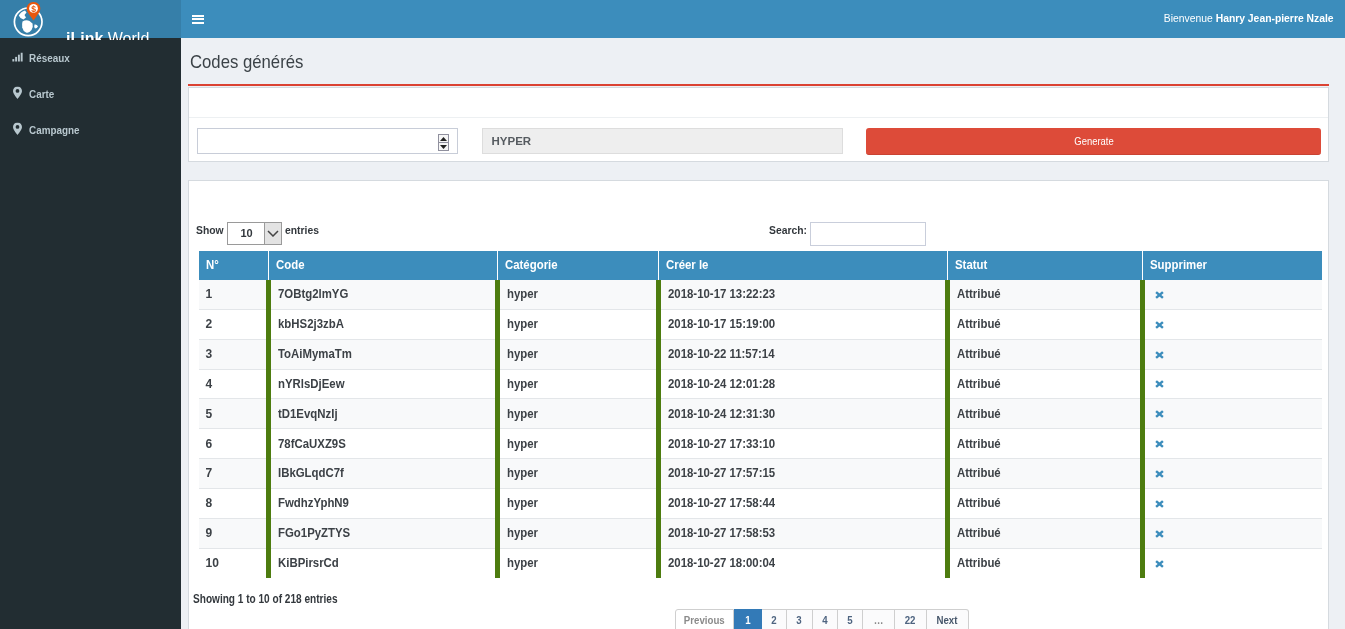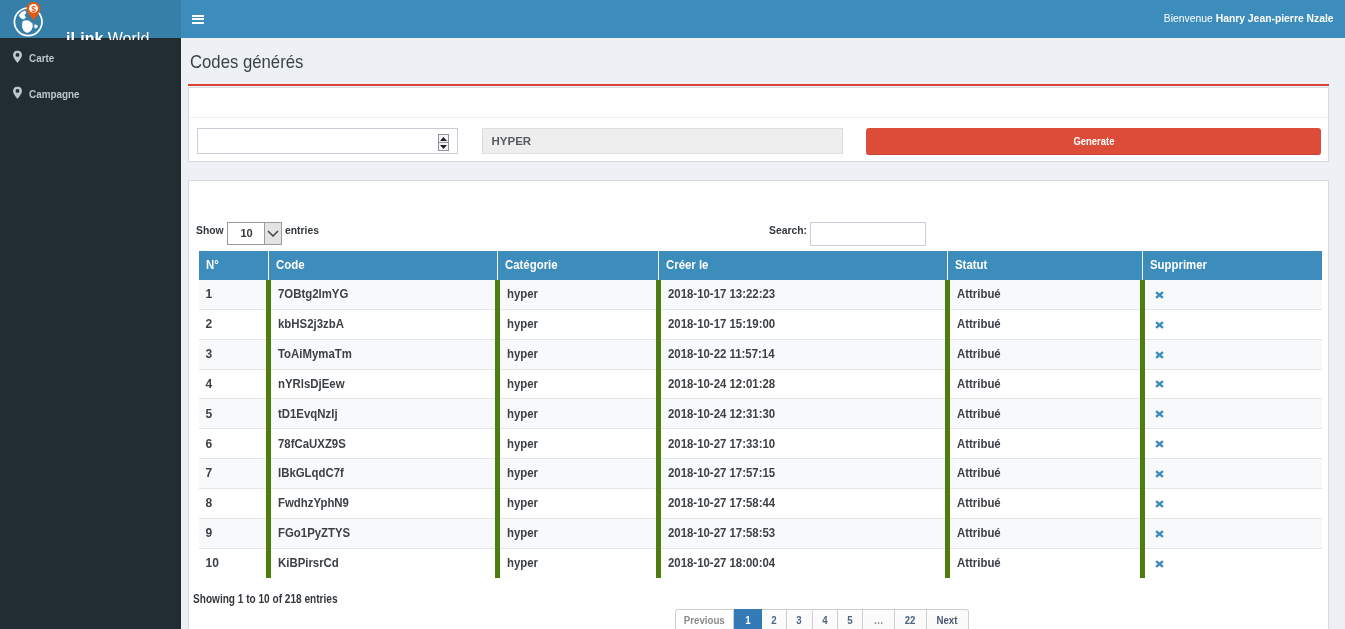--- a/index.html
+++ b/index.html
@@ -25,21 +25,21 @@
 .panel { position:absolute; left:11.5px; width:1141px; background:#fff; border:1px solid #d5dadf; }
 .panel1 { top:49px; height:75px; }
 .p1sep { position:absolute; left:0; right:0; top:29px; height:1px; background:#edf0f2; }
 .numwrap { position:absolute; left:8.5px; top:39.5px; width:261px; height:26px; border:1px solid #c8cdd8; background:#fff; }
 .spin { position:absolute; right:8px; top:5px; width:11px; height:16.5px; }
 .spin div { position:absolute; left:0; width:11px; height:9px; border:1px solid #90909e; background:#f6f6f6; }
 .spin .up { top:0; }
 .spin .dn { top:8px; }
 .spin svg { display:block; margin:2px auto 0; }
 .hyper { position:absolute; left:293px; top:39.5px; width:361px; height:26.5px; background:#eeeeee; border:1px solid #dddddd; color:#565b60; font-size:11.5px; font-weight:bold; line-height:25px; padding-left:9px; }
-.genbtn { position:absolute; left:677.5px; top:39.5px; width:455px; height:27px; background:#dd4b39; border-bottom:1px solid #c94333; border-radius:3px; color:#fff; font-size:11.5px; font-weight:bold; text-align:center; line-height:26px; }
+.genbtn { position:absolute; left:677.5px; top:39.5px; width:455px; height:27px; background:#dd4b39; border-bottom:1px solid #c94333; border-radius:3px; color:#fff; font-size:11.5px; font-weight:normal; text-align:center; line-height:26px; }
 .genbtn span { display:inline-block; transform:scaleX(0.82); transform-origin:50% 50%; }
 .panel2 { top:141.5px; height:470px; }
 .ctrl { position:absolute; font-size:11.5px; font-weight:bold; color:#33383d; transform:scaleX(0.9); transform-origin:0 50%; white-space:nowrap; }
 .lblshow { left:7px; top:43.5px; }
 .selwrap { position:absolute; left:38.5px; top:41.5px; width:55px; height:23px; border:1px solid #9a9a9a; background:#fff; }
 .selwrap .val { position:absolute; left:0; top:0; width:37px; height:21px; text-align:center; line-height:21px; font-size:11px; font-weight:bold; color:#33383d; }
 .selwrap .arr { position:absolute; right:0; top:0; width:17px; height:21px; background:#e3e3e3; border-left:1px solid #9a9a9a; }
 .lblentries { left:96px; top:43.5px; }
 .lblsearch { left:580.5px; top:43.5px; }
 .searchinp { position:absolute; left:621px; top:41.5px; width:116.5px; height:23.5px; border:1px solid #c9cedb; background:#fff; }
@@ -78,20 +78,33 @@
       <path d="M23.2 9.5 L20 14 L23 15.5 Z" fill="#fff"></path>
       <path d="M33.5 2 C29.3 2 26.7 5 26.7 8.5 C26.7 10.5 27.8 12.6 29.2 14.6 L33.5 20.6 L37.8 14.6 C39.2 12.6 40.3 10.5 40.3 8.5 C40.3 5 37.7 2 33.5 2 Z" transform="translate(-10,0)" fill="#e8570e"></path>
       <circle cx="23.5" cy="8.4" r="4.4" fill="#fff"></circle>
       <text x="23.6" y="11.5" text-anchor="middle" font-size="8.5" font-weight="bold" fill="#e8570e" font-family="Liberation Sans">$</text>
     </svg>
     <div class="txt"><b>iLink</b> World</div>
   </div>
   <ul class="menu">
     <li>
         <span class="ic">
+      <svg width="11" height="9.5" viewBox="0 0 14 13">
+            <g fill="#b8c7ce">
+              <rect x="0" y="9" width="2.6" height="4"></rect>
+              <rect x="3.8" y="6" width="2.6" height="7"></rect>
+              <rect x="7.6" y="3" width="2.6" height="10"></rect>
+              <rect x="11.4" y="0" width="2.6" height="13"></rect>
+            </g>
+          </svg>
+    </span>
+        <span class="lbl">Réseaux</span>
+      </li>
+    <li>
+        <span class="ic">
       <svg width="9" height="12.5" viewBox="0 0 11 15">
             <path d="M5.5 0 C2.4 0 0 2.4 0 5.4 C0 9 5.5 15 5.5 15 C5.5 15 11 9 11 5.4 C11 2.4 8.6 0 5.5 0 Z M5.5 7.6 A2.3 2.3 0 1 1 5.5 3 A2.3 2.3 0 1 1 5.5 7.6 Z" fill="#b8c7ce"></path>
           </svg>
     </span>
         <span class="lbl">Carte</span>
       </li>
     <li>
         <span class="ic">
       <svg width="9" height="12.5" viewBox="0 0 11 15">
             <path d="M5.5 0 C2.4 0 0 2.4 0 5.4 C0 9 5.5 15 5.5 15 C5.5 15 11 9 11 5.4 C11 2.4 8.6 0 5.5 0 Z M5.5 7.6 A2.3 2.3 0 1 1 5.5 3 A2.3 2.3 0 1 1 5.5 7.6 Z" fill="#b8c7ce"></path>

